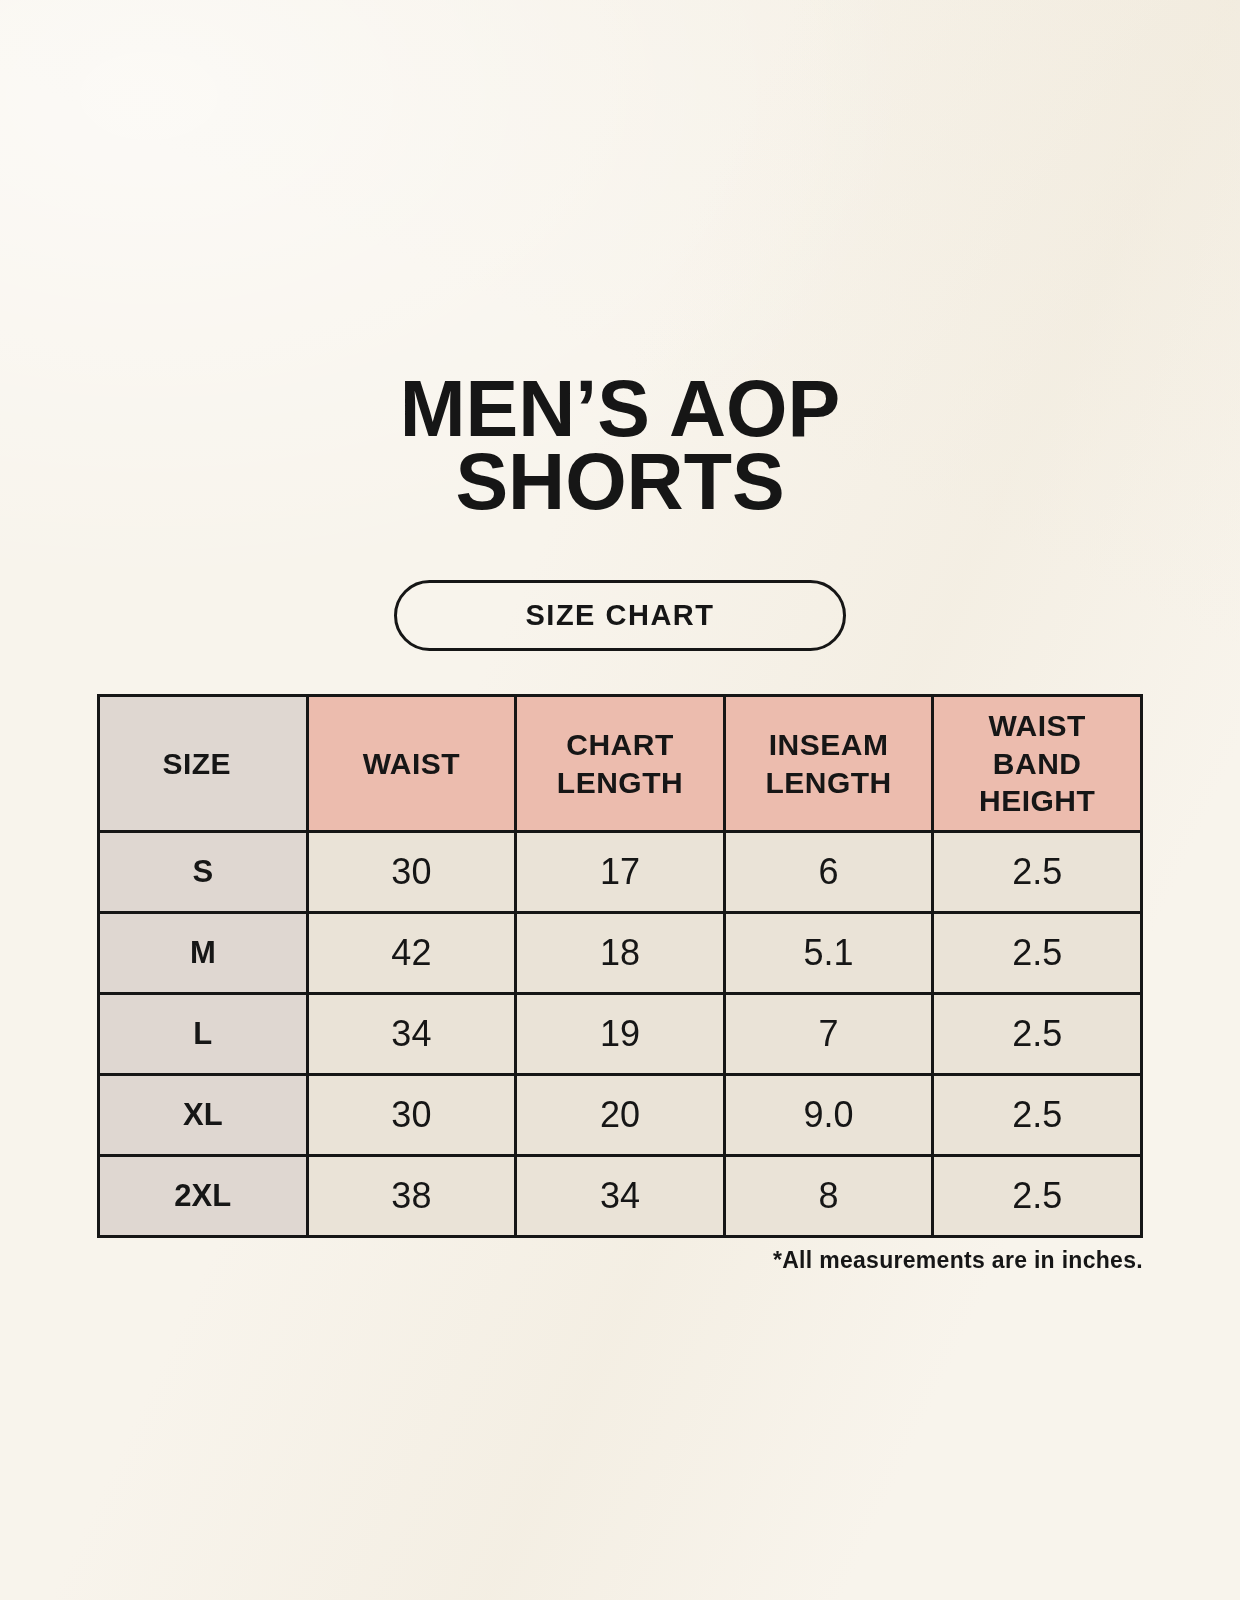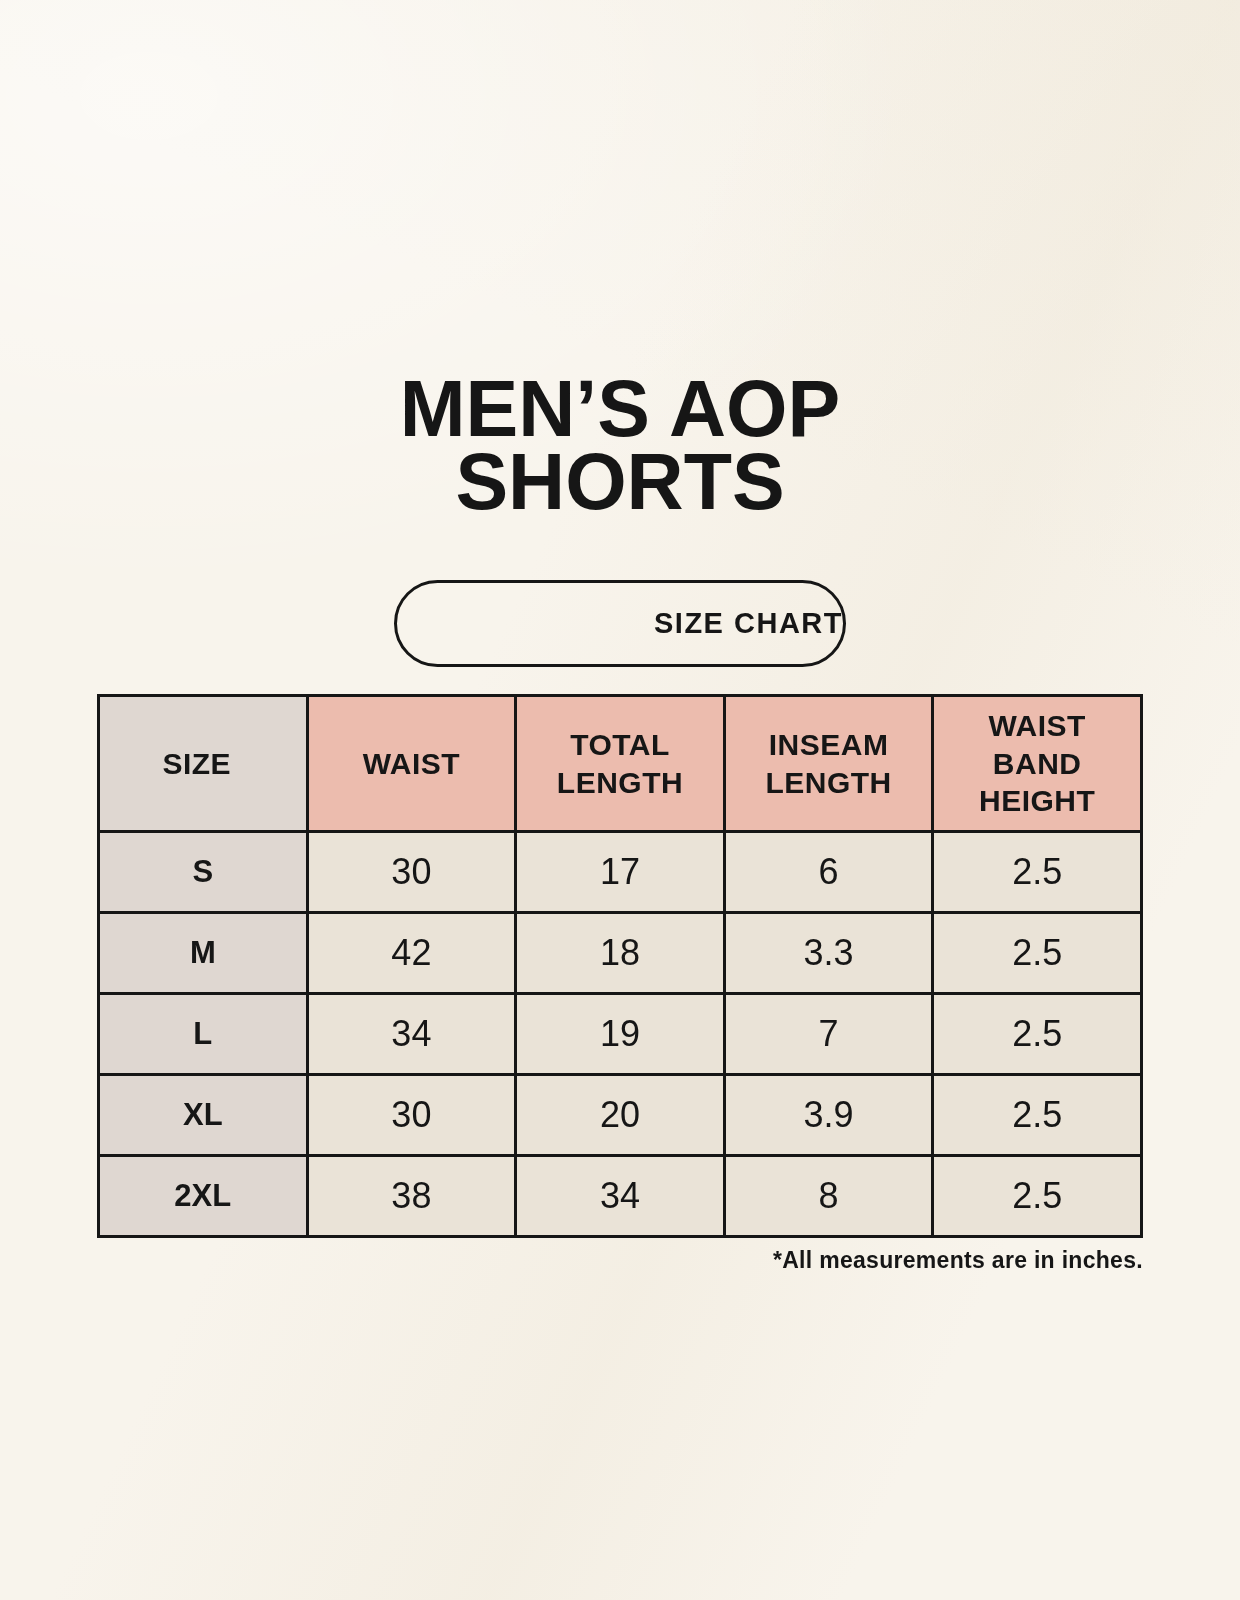--- a/index.html
+++ b/index.html
@@ -34,24 +34,24 @@
     text-align:center;
     font-weight:700;
     font-size:79px;
     line-height:0.93;
     letter-spacing:0;
   }
   .badge{
     position:absolute;
     top:580px;left:50%;
     transform:translateX(-50%);
-    width:452px;height:87px;
+    width:452px;height:71px;
     border:3px solid var(--table-border);
     border-radius:44px;
-    display:flex;align-items:center;justify-content:flex-end;
+    display:flex;align-items:center;justify-content:center;
     font-size:29px;
     font-weight:600;
     letter-spacing:1.5px;
   }
   table.size-chart{
     position:absolute;
     top:694px;left:97px;
     width:1046px;
     border-collapse:collapse;
     table-layout:fixed;
@@ -107,52 +107,52 @@
 
   <div class="badge">
     <span>SIZE CHART</span>
   </div>
 
   <table class="size-chart">
     <thead>
       <tr>
           <th class="size-col">SIZE</th>
           <th>WAIST</th>
-          <th>TOTAL LENGTH</th>
+          <th>CHART LENGTH</th>
           <th>INSEAM LENGTH</th>
           <th>WAIST BAND HEIGHT</th>
         </tr>
     </thead>
     <tbody>
         <tr>
           <th class="size-col">S</th>
           <td>30</td>
           <td>17</td>
           <td>6</td>
           <td>2.5</td>
         </tr>
         <tr>
           <th class="size-col">M</th>
           <td>42</td>
           <td>18</td>
-          <td>3.3</td>
+          <td>5.1</td>
           <td>2.5</td>
         </tr>
         <tr>
           <th class="size-col">L</th>
           <td>34</td>
           <td>19</td>
           <td>7</td>
           <td>2.5</td>
         </tr>
         <tr>
           <th class="size-col">XL</th>
           <td>30</td>
           <td>20</td>
-          <td>3.9</td>
+          <td>9.0</td>
           <td>2.5</td>
         </tr>
         <tr>
           <th class="size-col">2XL</th>
           <td>38</td>
           <td>34</td>
           <td>8</td>
           <td>2.5</td>
         </tr>
       </tbody>

